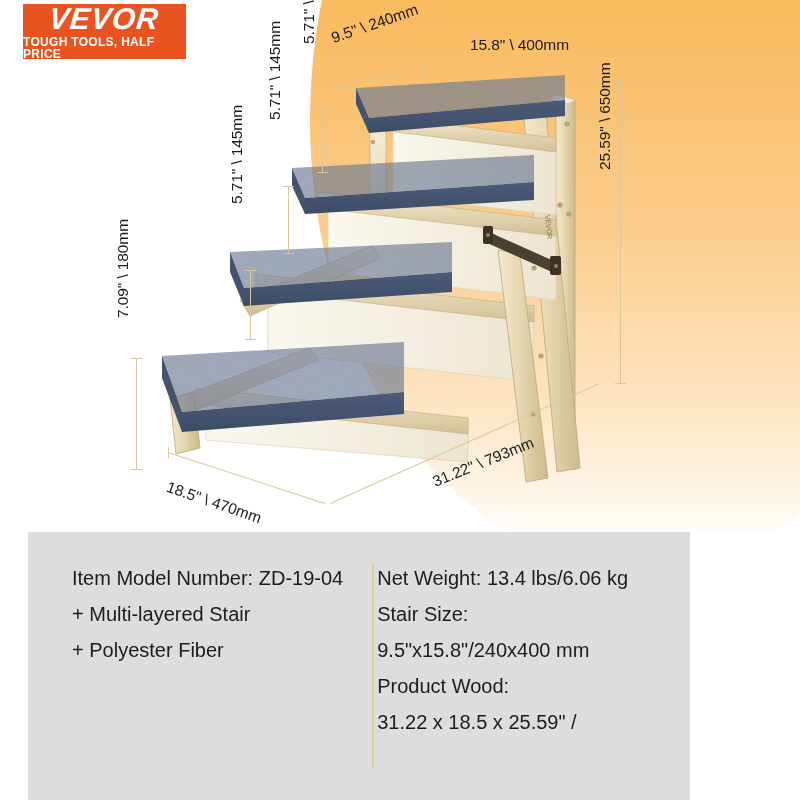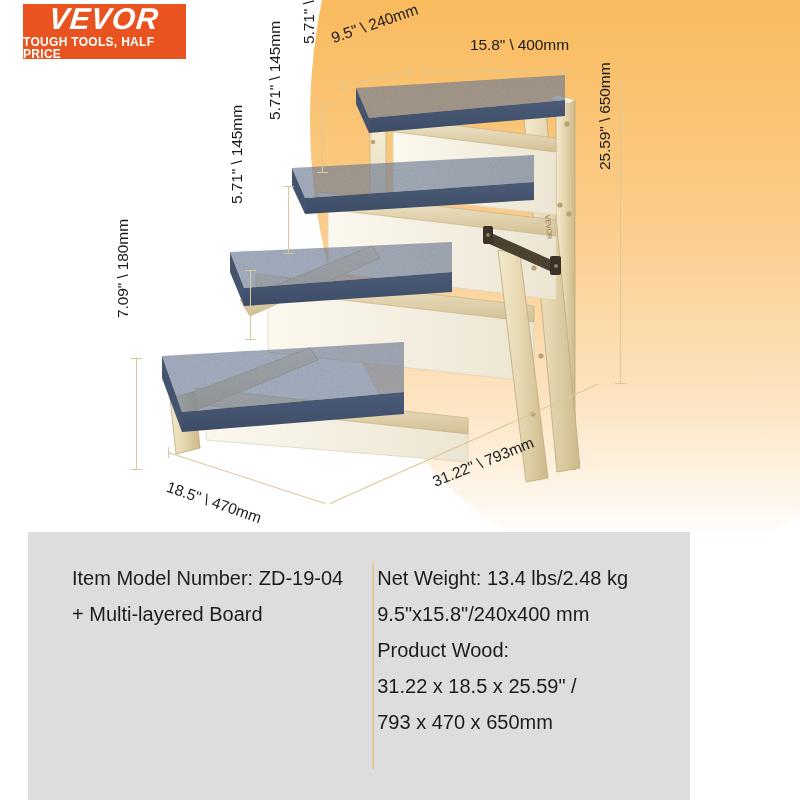--- a/index.html
+++ b/index.html
@@ -286,25 +286,26 @@
     <div id="logo">
       <div class="wordmark">VEVOR</div>
       <div class="tagline">TOUGH TOOLS, HALF PRICE</div>
     </div>
 
   </div>
 
   <div id="specs">
     <div class="col col-left">
       <div class="spec-line">Item Model Number: ZD-19-04</div>
-      <div class="spec-line">+ Multi-layered Board</div>
+      <div class="spec-line">+ Multi-layered Stair</div>
+      <div class="spec-line">+ Polyester Fiber</div>
     </div>
     <div class="col col-right">
-      <div class="spec-line">Net Weight: 13.4 lbs/2.48 kg</div>
+      <div class="spec-line">Net Weight: 13.4 lbs/6.06 kg</div>
+      <div class="spec-line">Stair Size:</div>
       <div class="spec-line">9.5"x15.8"/240x400 mm</div>
       <div class="spec-line">Product Wood:</div>
       <div class="spec-line">31.22 x 18.5 x 25.59" /</div>
-      <div class="spec-line">793 x 470 x 650mm</div>
     </div>
   </div>
   <div id="divider"></div>
 
 </div>
 
 </body></html>

